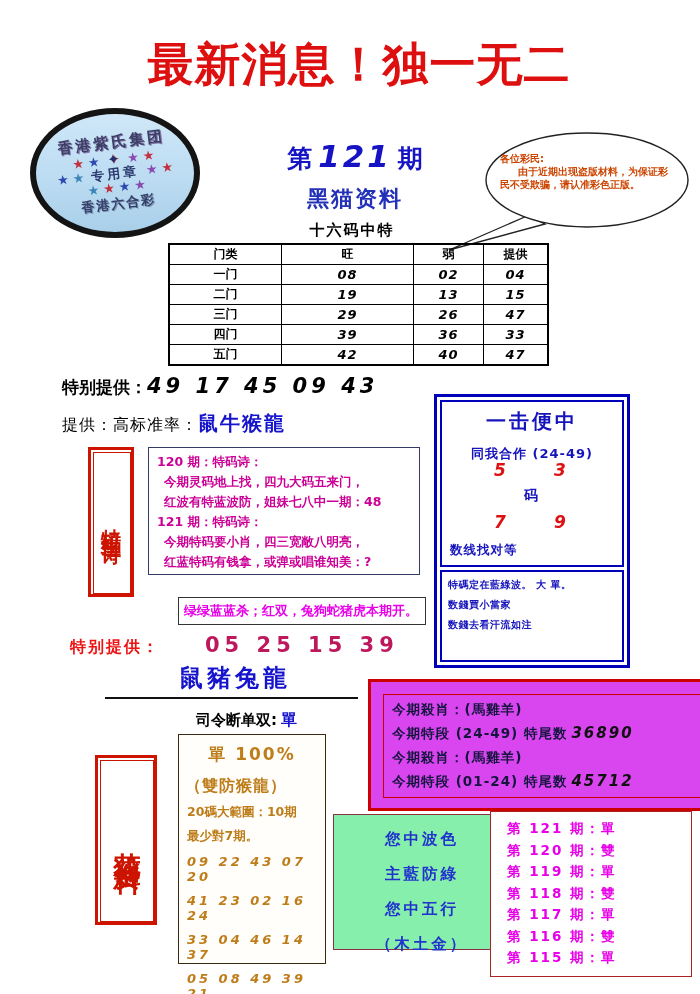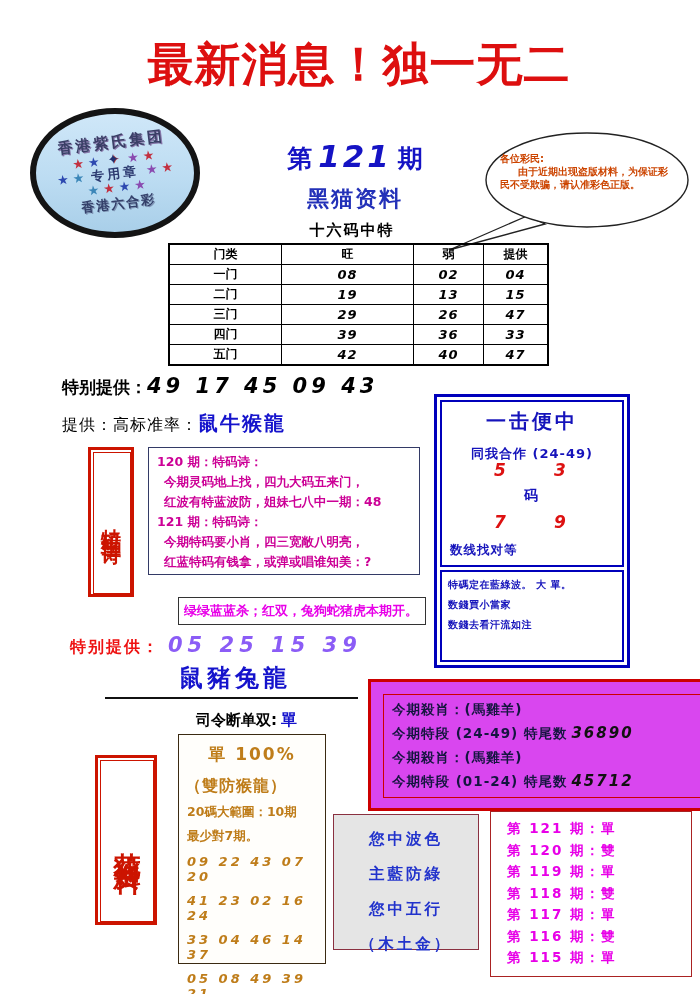--- a/index.html
+++ b/index.html
@@ -94,21 +94,21 @@
   .poem-box .ln.indent{padding-left:7px;}
 
   .kill-band{
     left:178px;top:597px;width:236px;height:22px;
     border:1px solid #333;padding:4px 5px 0 5px;
     font-size:13px;font-weight:bold;color:#e800e8;white-space:nowrap;
   }
 
   .special2{left:70px;top:633px;white-space:nowrap;}
   .special2 .lbl{font-size:16px;font-weight:bold;color:#ee1111;letter-spacing:2px;}
-  .special2 .nums{font-size:21px;font-weight:bold;font-style:italic;color:#8b5cf6;letter-spacing:5px;padding-left:8px;}
+  .special2 .nums{font-size:21px;font-weight:bold;color:#be185d;letter-spacing:5px;padding-left:8px;margin-left:37px;}
 
   .zodiac-line{left:110px;top:662px;width:250px;text-align:center;
     font-size:24px;font-weight:bold;color:#1513cc;letter-spacing:4px;}
   .zodiac-underline{left:105px;top:697px;width:253px;height:2px;background:#111;}
 
   .commander{left:196px;top:710px;white-space:nowrap;}
   .commander .lbl{font-size:15px;font-weight:bold;color:#000;}
   .commander .val{font-size:16px;font-weight:bold;color:#1513cc;padding-left:4px;}
 
   
@@ -151,21 +151,21 @@
     border:3px solid #cc0000;padding:12px;background:#d946ef;
   }
   .kill-box .inner{width:calc(100% - 2px);height:calc(100% - 2px);border:1px solid #cc0000;padding:2px 0 0 8px;}
   .kill-box .row{line-height:24px;white-space:nowrap;}
   .kill-box .t{font-size:13.5px;font-weight:bold;color:#151540;letter-spacing:1px;}
   .kill-box .n{font-size:15px;font-weight:bold;font-style:italic;color:#111;letter-spacing:2px;padding-left:4px;}
 
   
   .wave-box{
     left:333px;top:814px;width:144px;height:134px;
-    border:1px solid #8a3040;background:#e5e5e5;text-align:center;
+    border:1px solid #8a3040;background:#86efac;text-align:center;padding-left:16px;
   }
   .wave-box .ln{font-size:15.5px;font-weight:bold;color:#2233cc;letter-spacing:3px;margin-top:14px;}
 
   
   .history-box{
     left:490px;top:811px;width:200px;height:158px;
     border:1px solid #a22;background:#fff;padding-top:6px;
   }
   .history-box .item{font-size:13.5px;font-weight:bold;color:#e800e8;
     line-height:21.5px;padding-left:16px;letter-spacing:2px;white-space:nowrap;}

